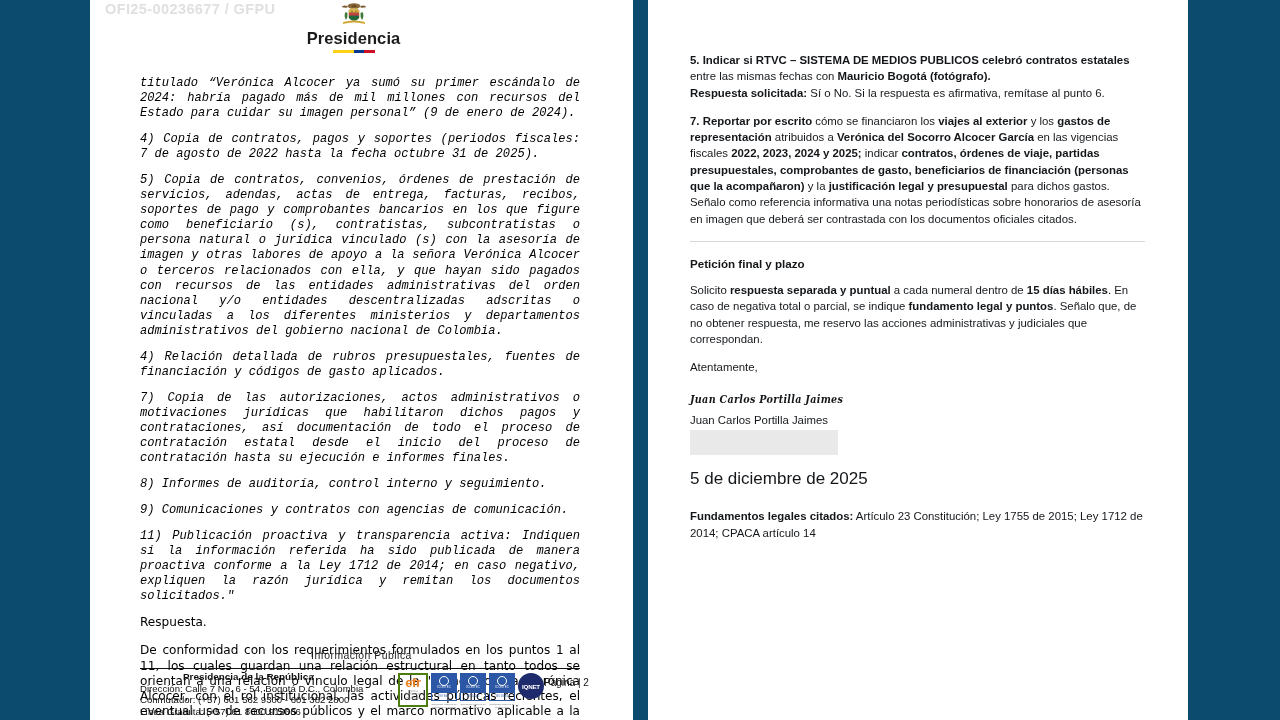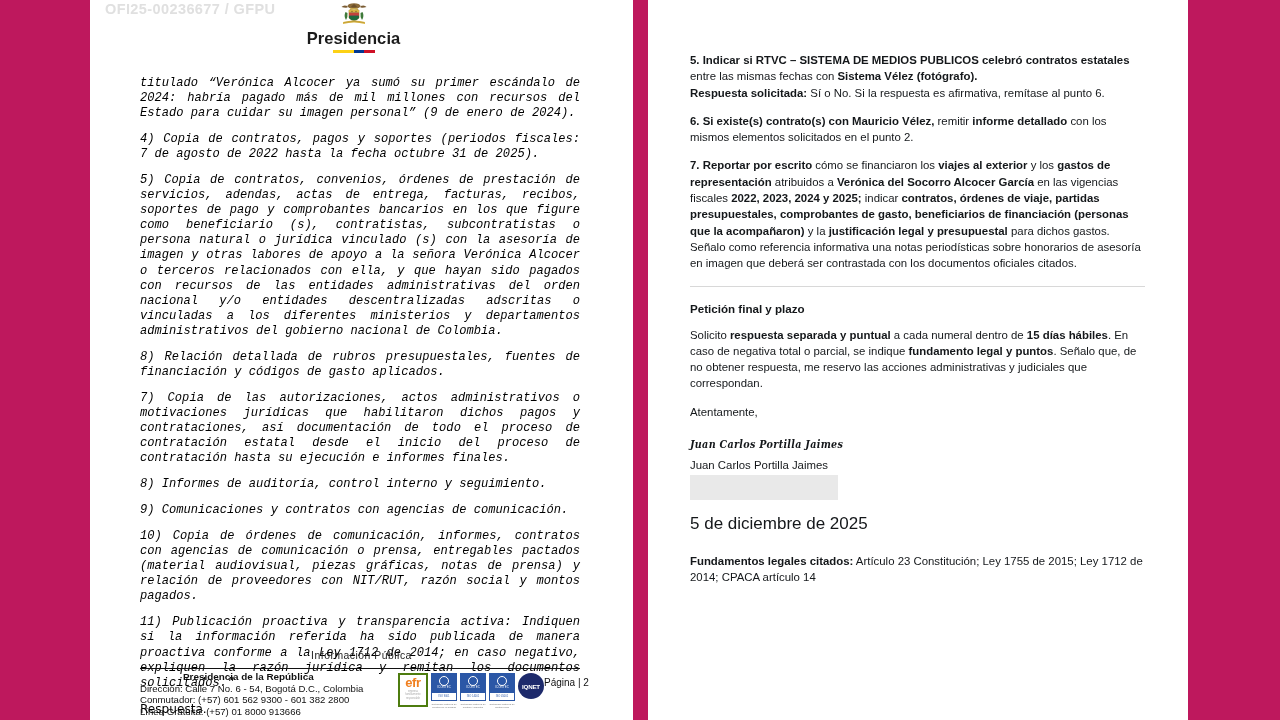--- a/index.html
+++ b/index.html
@@ -10,21 +10,21 @@
   body {
     width: 1280px;
     height: 720px;
     overflow: hidden;
     font-family: "Liberation Sans", sans-serif;
   }
   .viewer {
     position: relative;
     width: 1280px;
     height: 720px;
-    background: #be185d;
+    background: #0c4a6e;
   }
 
   
   .page {
     position: absolute;
     top: 0;
     background: #ffffff;
     height: 720px;
     overflow: hidden;
     box-sizing: border-box;
@@ -323,25 +323,24 @@
         <i class="fy"></i>
           <i class="fb"></i>
           <i class="fr"></i>
       </div>
     </div>
 
     <div class="body-left">
       <p class="p-it">titulado “Verónica Alcocer ya sumó su primer escándalo de 2024: habría pagado más de mil millones con recursos del Estado para cuidar su imagen personal” (9 de enero de 2024).</p>
       <p class="p-it">4) Copia de contratos, pagos y soportes (periodos fiscales: 7 de agosto de 2022 hasta la fecha octubre 31 de 2025).</p>
       <p class="p-it">5) Copia de contratos, convenios, órdenes de prestación de servicios, adendas, actas de entrega, facturas, recibos, soportes de pago y comprobantes bancarios en los que figure como beneficiario (s), contratistas, subcontratistas o persona natural o jurídica vinculado (s) con la asesoría de imagen y otras labores de apoyo a la señora Verónica Alcocer o terceros relacionados con ella, y que hayan sido pagados con recursos de las entidades administrativas del orden nacional y/o entidades descentralizadas adscritas o vinculadas a los diferentes ministerios y departamentos administrativos del gobierno nacional de Colombia.</p>
-      <p class="p-it">8) Relación detallada de rubros presupuestales, fuentes de financiación y códigos de gasto aplicados.</p>
+      <p class="p-it">4) Relación detallada de rubros presupuestales, fuentes de financiación y códigos de gasto aplicados.</p>
       <p class="p-it">7) Copia de las autorizaciones, actos administrativos o motivaciones jurídicas que habilitaron dichos pagos y contrataciones, así documentación de todo el proceso de contratación estatal desde el inicio del proceso de contratación hasta su ejecución e informes finales.</p>
       <p class="p-it">8) Informes de auditoría, control interno y seguimiento.</p>
       <p class="p-it">9) Comunicaciones y contratos con agencias de comunicación.</p>
-      <p class="p-it">10) Copia de órdenes de comunicación, informes, contratos con agencias de comunicación o prensa, entregables pactados (material audiovisual, piezas gráficas, notas de prensa) y relación de proveedores con NIT/RUT, razón social y montos pagados.</p>
       <p class="p-it">11) Publicación proactiva y transparencia activa: Indiquen si la información referida ha sido publicada de manera proactiva conforme a la Ley 1712 de 2014; en caso negativo, expliquen la razón jurídica y remitan los documentos solicitados."</p>
       <p class="p-reg tight">Respuesta.</p>
       <p class="p-reg">De conformidad con los requerimientos formulados en los puntos 1 al 11, los cuales guardan una relación estructural en tanto todos se orientan a una relación o vinculo legal de la "primera dama, Verónica Alcocer, con el rol institucional, las actividades públicas recientes, el eventual uso de recursos públicos y el marco normativo aplicable a la señora Verónica Alcocer, en su condición de cónyuge del Señor Presidente de la República. Dichas solicitudes convergen en la</p>
     </div>
 
     <div class="info-publica">Información  Pública</div>
     <div class="footer-rule"></div>
 
     <div class="footer-block">
       <div class="footer-addr">
@@ -387,23 +386,22 @@
         <div class="badge-iq">IQNET</div>
       </div>
 
       <div class="page-num">Página | 2</div>
     </div>
   </div>
 
   <div class="page page-right">
     <div class="body-right">
 
-      <p class="r-p"><b>5. Indicar si RTVC – SISTEMA DE MEDIOS PUBLICOS celebró contratos estatales</b> entre las mismas fechas con <b>Sistema Vélez (fotógrafo).</b></p>
+      <p class="r-p"><b>5. Indicar si RTVC – SISTEMA DE MEDIOS PUBLICOS celebró contratos estatales</b> entre las mismas fechas con <b>Mauricio Bogotá (fotógrafo).</b></p>
       <p class="r-p" style="margin-top:-12px"><b>Respuesta solicitada:</b> Sí o No. Si la respuesta es afirmativa, remítase al punto 6.</p>
-      <p class="r-p"><b>6. Si existe(s) contrato(s) con Mauricio Vélez,</b> remitir <b>informe detallado</b> con los mismos elementos solicitados en el punto 2.</p>
       <p class="r-p"><b>7. Reportar por escrito</b> cómo se financiaron los <b>viajes al exterior</b> y los <b>gastos de representación</b> atribuidos a <b>Verónica del Socorro Alcocer García</b> en las vigencias fiscales <b>2022, 2023, 2024 y 2025;</b> indicar <b>contratos, órdenes de viaje, partidas presupuestales, comprobantes de gasto, beneficiarios de financiación (personas que la acompañaron)</b> y la <b>justificación legal y presupuestal</b> para dichos gastos. Señalo como referencia informativa una notas periodísticas sobre honorarios de asesoría en imagen que deberá ser contrastada con los documentos oficiales citados.</p>
 
       <div class="r-rule"></div>
 
       <p class="r-head">Petición final y plazo</p>
       <p class="r-p">Solicito <b>respuesta separada y puntual</b> a cada numeral dentro de <b>15 días hábiles</b>. En caso de negativa total o parcial, se indique <b>fundamento legal y puntos</b>. Señalo que, de no obtener respuesta, me reservo las acciones administrativas y judiciales que correspondan.</p>
       <p class="r-p">Atentamente,</p>
 
       <div class="sig-script">Juan Carlos Portilla Jaimes</div>
       <div class="sig-name">Juan Carlos Portilla Jaimes</div>

